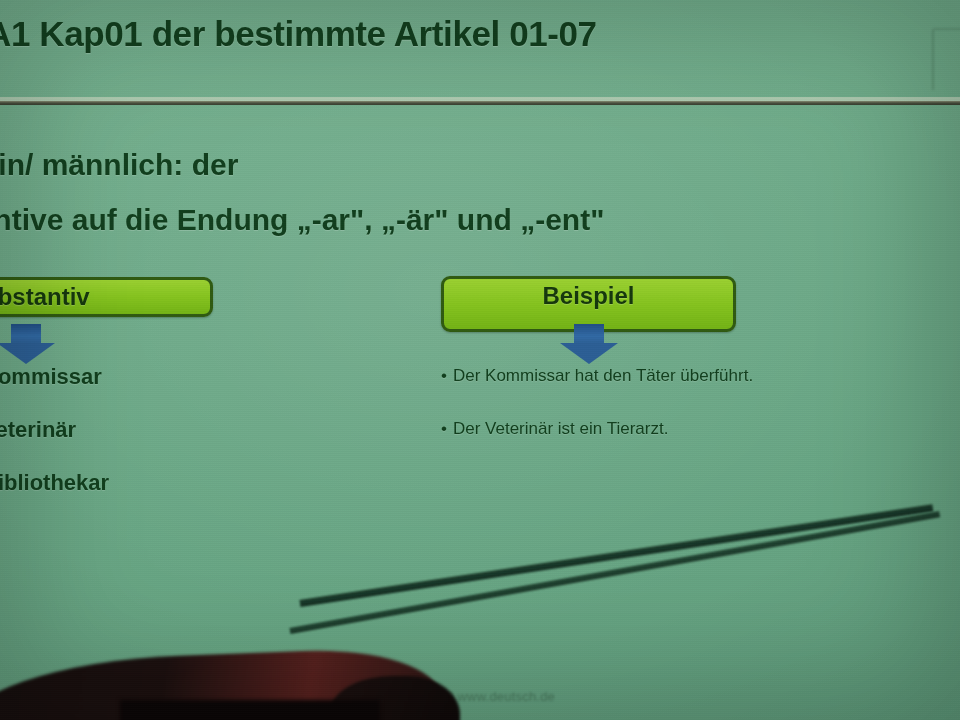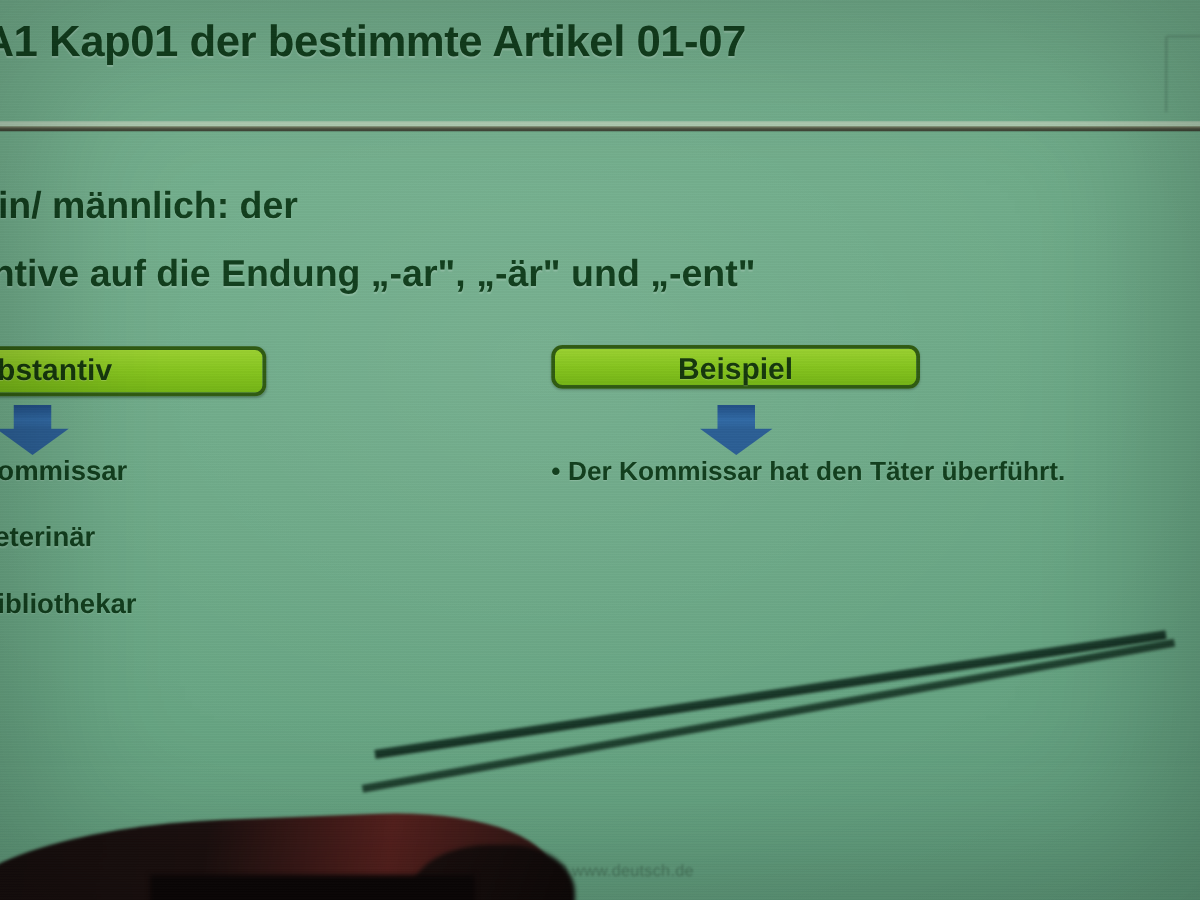--- a/index.html
+++ b/index.html
@@ -102,21 +102,21 @@
     top: 277px;
     width: 285px;
     height: 40px;
     text-align: left;
     padding-left: 52px;
   }
   .pill-beispiel {
     left: 441px;
     top: 276px;
     width: 295px;
-    height: 35px;
+    height: 56px;
   }
 
   
   .arrow {
     position: absolute;
     width: 58px;
     height: 40px;
   }
   .arrow .shaft {
     position: absolute;
@@ -149,22 +149,22 @@
     text-shadow: 0 1px 1px rgba(255,255,255,0.16);
   }
   .word-1 { left: -18px; top: 364px; }
   .word-2 { left: -18px; top: 417px; }
   .word-3 { left: -18px; top: 470px; }
 
   
   .bullet {
     position: absolute;
     color: #11401d;
-    font-weight: bold;
-    font-size: 21px;
+    font-weight: normal;
+    font-size: 17px;
     white-space: nowrap;
     text-shadow: 0 1px 1px rgba(255,255,255,0.16);
   }
   .bullet .dot {
     display: inline-block;
     margin-right: 6px;
   }
   .bullet-1 { left: 441px; top: 366px; }
   .bullet-2 { left: 441px; top: 419px; }
   .bullet-3 { left: 441px; top: 471px; }
@@ -298,20 +298,23 @@
     <div class="pill pill-beispiel">Beispiel</div>
 
     <div class="arrow arrow-right">
       <div class="shaft"></div>
       <div class="head"></div>
     </div>
 
     <div class="bullet bullet-1">
       <span class="dot">•</span><span>Der Kommissar hat den Täter überführt.</span>
     </div>
+    <div class="bullet bullet-2">
+      <span class="dot">•</span><span>Der Veterinär ist ein Tierarzt.</span>
+    </div>
 
     <div class="footer-credit">2010 www.deutsch.de</div>
 
     <div class="sheet-edge"></div>
   </div>
 
   <div class="pointer-rod"></div>
   <div class="pointer-rod2"></div>
   <div class="fg-object"></div>
   <div class="fg-object2"></div>

